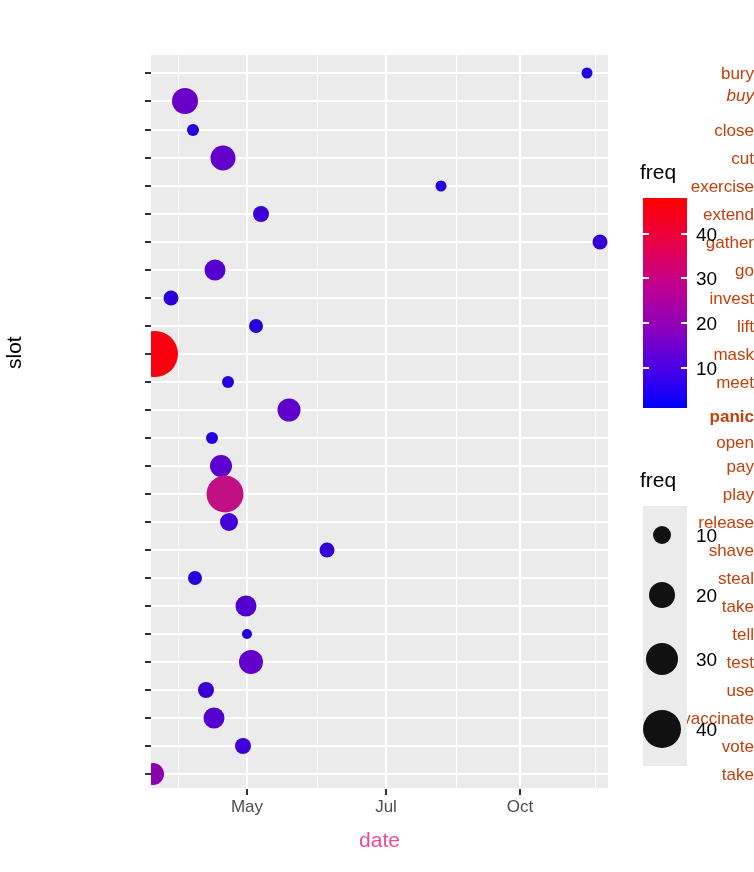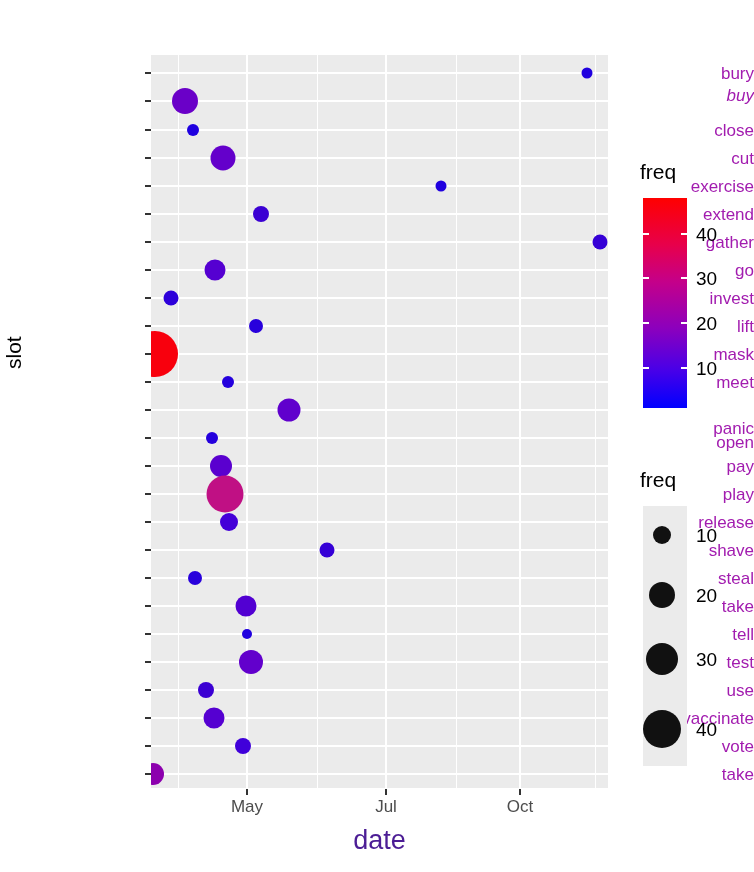--- a/index.html
+++ b/index.html
@@ -61,21 +61,21 @@
   }
 
   
   .y-tick-label {
     position: absolute;
     right: 0;
     width: 138px;
     text-align: right;
     font-size: 17px;
     line-height: 17px;
-    color: #a21caf;
+    color: #c2410c;
     transform: translateY(-50%);
     white-space: nowrap;
   }
   .y-tick-mark {
     position: absolute;
     left: 145px;
     width: 6px;
     height: 2px;
     background: #333333;
     transform: translateY(-50%);
@@ -96,23 +96,23 @@
     height: 6px;
     background: #333333;
     transform: translateX(-50%);
   }
   #x-axis-title {
     position: absolute;
     left: 151px;
     width: 457px;
     top: 828px;
     text-align: center;
-    font-size: 27px;
+    font-size: 21px;
     line-height: 24px;
-    color: #4c1d95;
+    color: #ec4899;
   }
   #y-axis-title {
     position: absolute;
     left: 2px;
     top: 369px;
     font-size: 21px;
     line-height: 24px;
     color: #000;
     transform: rotate(-90deg);
     transform-origin: left top;
@@ -290,21 +290,21 @@
       <div class="y-tick-label" style="top: 298px;">invest</div>
       <div class="y-tick-mark" style="top: 326px;"></div>
       <div class="y-tick-label" style="top: 326px;">lift</div>
       <div class="y-tick-mark" style="top: 354px;"></div>
       <div class="y-tick-label" style="top: 354px;">mask</div>
       <div class="y-tick-mark" style="top: 382px;"></div>
       <div class="y-tick-label" style="top: 382px;">meet</div>
       <div class="y-tick-mark" style="top: 410px;"></div>
       <div class="y-tick-label" style="top: 410px; margin-top: 32px;">open</div>
       <div class="y-tick-mark" style="top: 438px;"></div>
-      <div class="y-tick-label" style="top: 428px;">panic</div>
+      <div class="y-tick-label" style="top: 416px; font-weight: bold;">panic</div>
       <div class="y-tick-mark" style="top: 466px;"></div>
       <div class="y-tick-label" style="top: 466px;">pay</div>
       <div class="y-tick-mark" style="top: 494px;"></div>
       <div class="y-tick-label" style="top: 494px;">play</div>
       <div class="y-tick-mark" style="top: 522px;"></div>
       <div class="y-tick-label" style="top: 522px;">release</div>
       <div class="y-tick-mark" style="top: 550px;"></div>
       <div class="y-tick-label" style="top: 550px;">shave</div>
       <div class="y-tick-mark" style="top: 578px;"></div>
       <div class="y-tick-label" style="top: 578px;">steal</div>

